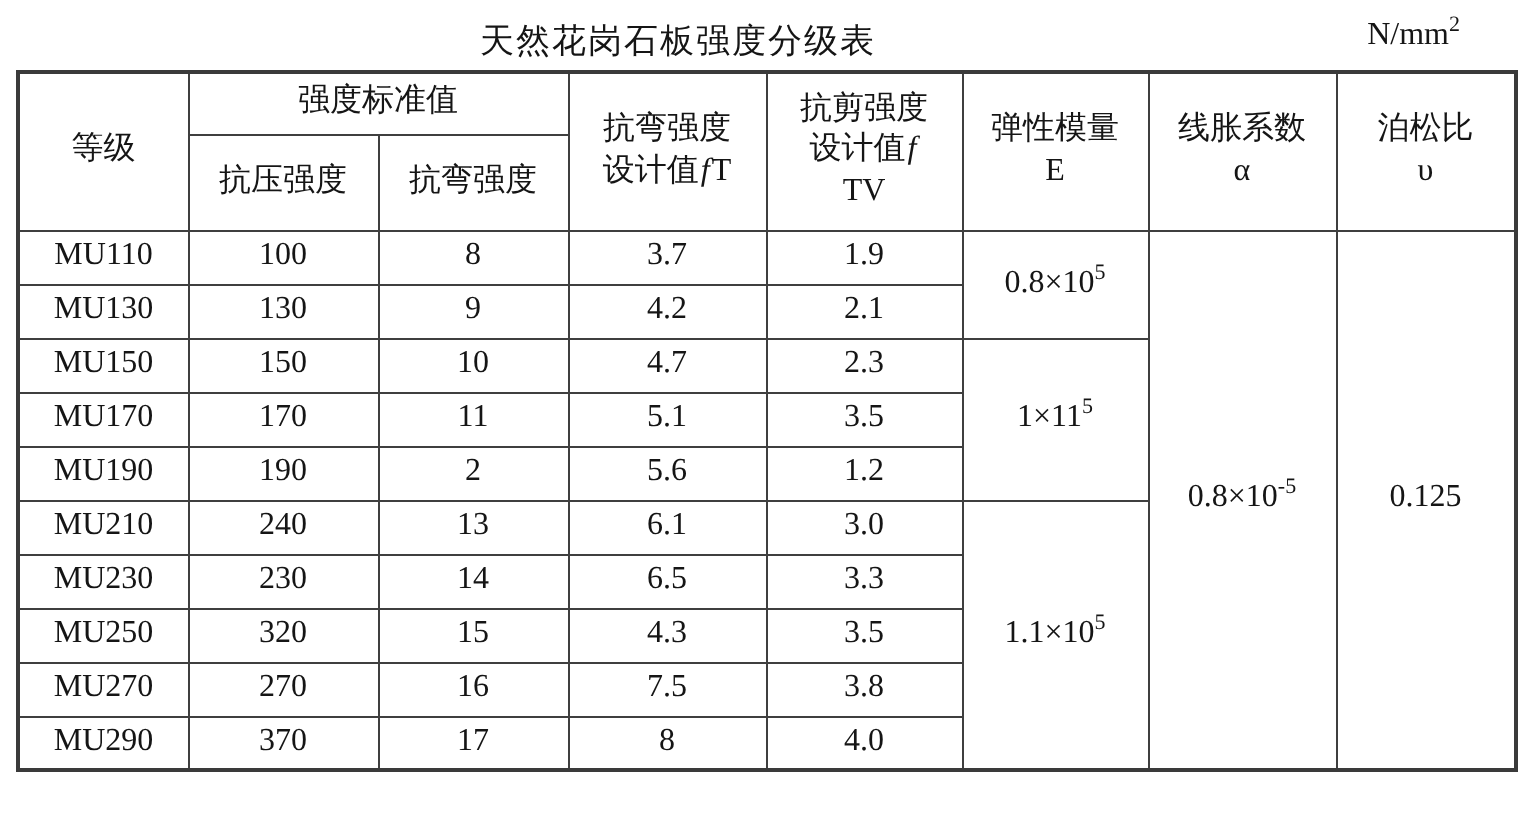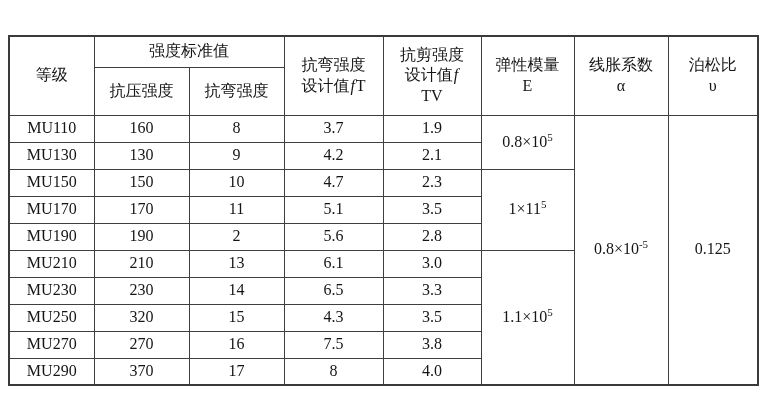--- a/index.html
+++ b/index.html
@@ -40,20 +40,24 @@
   thead tr.h1 { height: 31px; }
   thead tr.h2 { height: 48px; }
   tbody tr { height: 27px; }
   .fsym { font-style: italic; padding: 0 1px; font-family: "Liberation Serif", "DejaVu Serif", serif; }
 </style>
 </head>
 <body>
 
 <div class="page">
 
+  <div class="title-row">
+    <div class="doc-title">天然花岗石板强度分级表</div>
+    <div class="unit-label"><span>N/mm</span><sup>2</sup></div>
+  </div>
 
   <table class="grading">
     <colgroup>
       <col style="width:85px">
         <col style="width:95px">
         <col style="width:95px">
       <col style="width:99px">
         <col style="width:98px">
         <col style="width:93px">
       <col style="width:94px">
@@ -70,21 +74,21 @@
         <th rowspan="2"><span>泊松比</span><br><span>υ</span></th>
       </tr>
       <tr class="h2">
         <th>抗压强度</th>
         <th>抗弯强度</th>
       </tr>
     </thead>
     <tbody>
       <tr>
         <td>MU110</td>
-        <td>160</td>
+        <td>100</td>
         <td>8</td>
         <td>3.7</td>
         <td>1.9</td>
         <td rowspan="2"><span>0.8×10</span><sup>5</sup></td>
         <td rowspan="10"><span>0.8×10</span><sup>-5</sup></td>
         <td rowspan="10">0.125</td>
       </tr>
       <tr>
         <td>MU130</td>
         <td>130</td>
@@ -105,25 +109,25 @@
         <td>170</td>
         <td>11</td>
         <td>5.1</td>
         <td>3.5</td>
       </tr>
       <tr>
         <td>MU190</td>
         <td>190</td>
         <td>2</td>
         <td>5.6</td>
-        <td>2.8</td>
+        <td>1.2</td>
       </tr>
       <tr>
         <td>MU210</td>
-        <td>210</td>
+        <td>240</td>
         <td>13</td>
         <td>6.1</td>
         <td>3.0</td>
         <td rowspan="5"><span>1.1×10</span><sup>5</sup></td>
       </tr>
       <tr>
         <td>MU230</td>
         <td>230</td>
         <td>14</td>
         <td>6.5</td>

